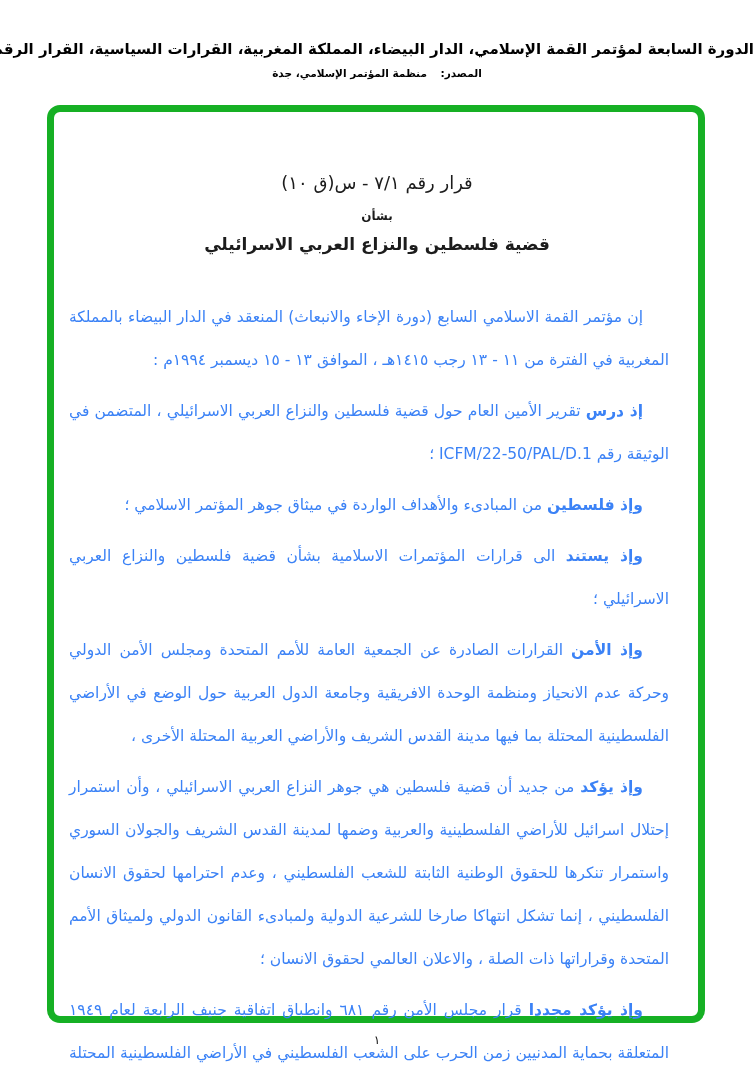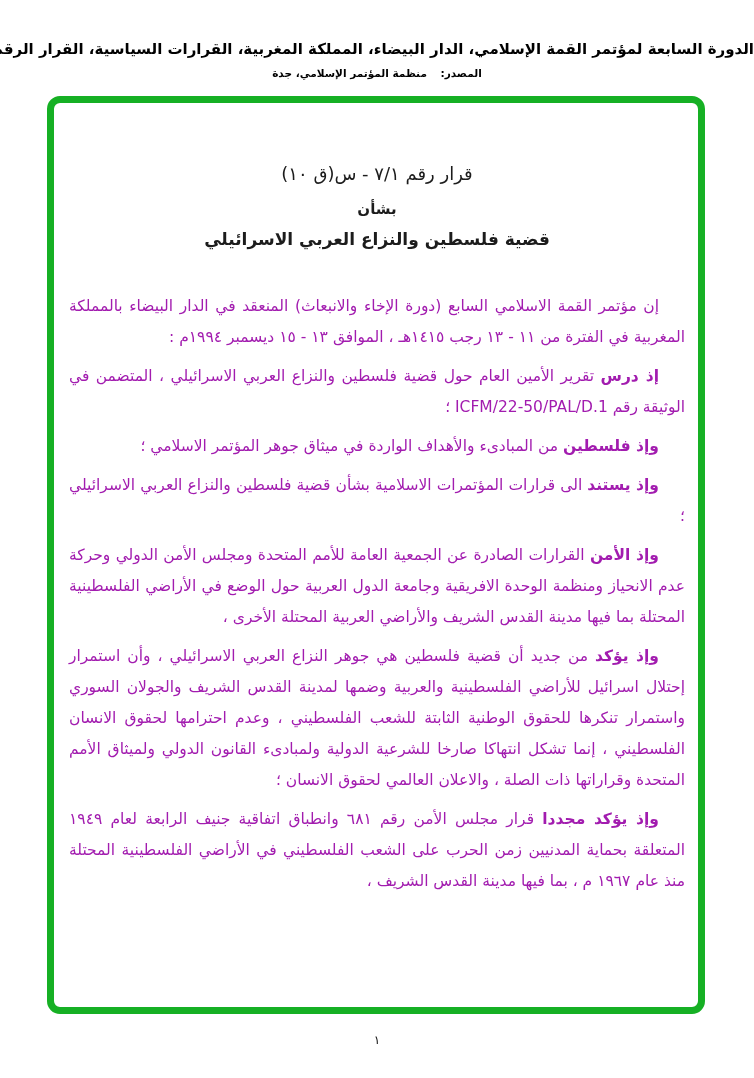--- a/index.html
+++ b/index.html
@@ -37,58 +37,58 @@
   .top-header .line2 {
     margin-top: 9px;
     font-size: 10.5px;
     font-weight: bold;
     color: #000000;
   }
   .top-header .line2 .src-label { margin-left: 10px; }
   .green-box {
     position: absolute;
     left: 47px;
-    top: 96px;
+    top: 105px;
     width: 644px;
     height: 904px;
     border: 7px solid #16b024;
     border-radius: 13px;
     background: #ffffff;
     box-sizing: content-box;
   }
   .doc {
     position: absolute;
     top: 0; left: 0; right: 0; bottom: 0;
     padding: 60px 13px 0 15px;
     direction: rtl;
   }
   .doc-title { text-align: center; color: #1c1c1c; }
   .doc-title .t1 {
     font-size: 18px;
     font-weight: 500;
     margin-bottom: 16px;
   }
   .doc-title .t2 {
-    font-size: 15px;
+    font-size: 12px;
     font-weight: bold;
     margin-bottom: 11px;
   }
   .doc-title .t3 {
     font-size: 17px;
     font-weight: bold;
     margin-bottom: 42px;
     text-align: center;
   }
   .doc-body p {
-    margin: 0 0 8px 0;
+    margin: 0 16px 8px 0;
     font-size: 15.5px;
-    line-height: 31px;
+    line-height: 43px;
     text-align: justify;
     text-indent: 26px;
-    color: #a21caf;
+    color: #3b82f6;
   }
   .doc-body p .lead { font-weight: bold; }
   .page-footer {
     position: absolute;
     top: 1033px;
     left: 0;
     right: 0;
     text-align: center;
     font-size: 12px;
     color: #111111;

